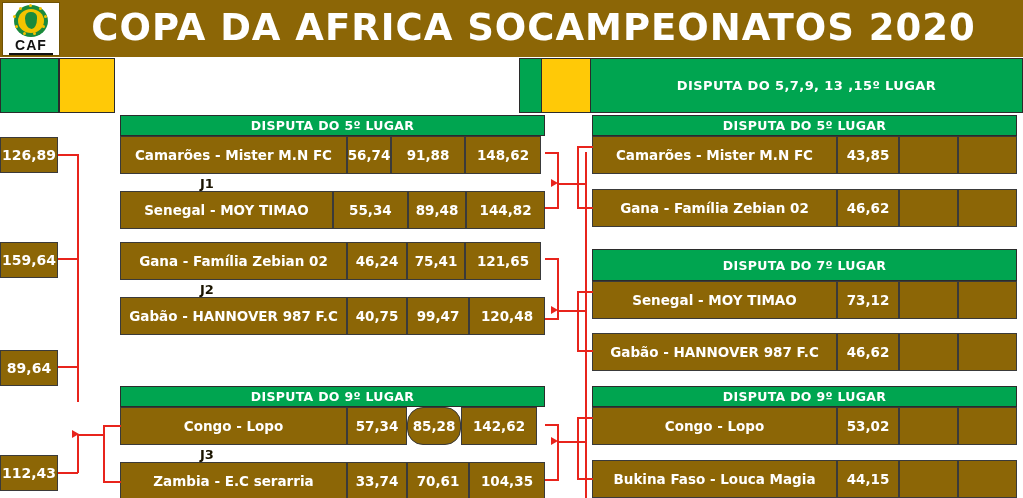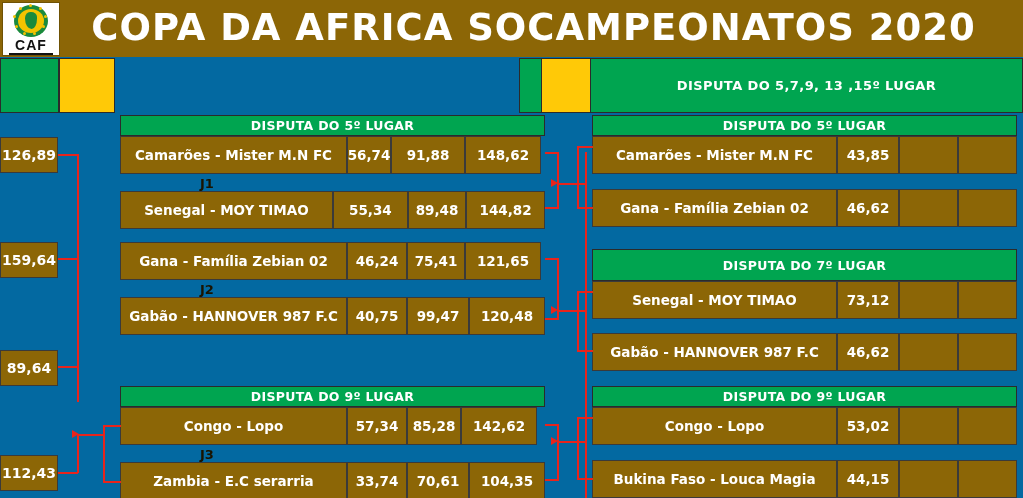--- a/index.html
+++ b/index.html
@@ -4,21 +4,21 @@
 <title>Copa da Africa Socampeonatos 2020</title>
 <style>
   html,body{margin:0;padding:0;}
   body{
     width:1023px;height:498px;
     background:#FFC907;
     font-family:"Liberation Sans", sans-serif;
     overflow:hidden;
     position:relative;
   }
-  #stage{position:relative;width:1023px;height:498px;overflow:hidden;background:#0369a1;}
+  #stage{position:relative;width:1023px;height:498px;overflow:hidden;background:#ffffff;}
 
   
   .header{
     position:absolute;left:0;top:0;width:1023px;height:57px;
     background:#8C6606;
     display:flex;align-items:center;
   }
   .caf-logo{
     width:58px;height:54px;margin-left:2px;margin-top:1px;
     background:#ffffff;border:1px solid #6f5205;
@@ -194,21 +194,21 @@
     <div class="cell num" style="width:62px;">99,47</div>
     <div class="cell num" style="width:76px;">120,48</div>
   </div>
 
   <div class="grp-title" style="left:120px;top:386px;width:425px;">
     <span>DISPUTA DO 9º LUGAR</span>
   </div>
   <div class="row" style="left:120px;top:407px;width:425px;">
     <div class="cell name" style="width:227px;">Congo - Lopo</div>
     <div class="cell num" style="width:60px;">57,34</div>
-    <div class="cell num" style="width:54px;">85,28</div>
+    <div class="cell num" style="width:54px;border-radius:16px;">85,28</div>
     <div class="cell num" style="width:76px;">142,62</div>
   </div>
   <div class="jlabel" style="left:200px;top:444px;">J3</div>
   <div class="row" style="left:120px;top:462px;width:425px;">
     <div class="cell name" style="width:227px;">Zambia - E.C serarria</div>
     <div class="cell num" style="width:60px;">33,74</div>
     <div class="cell num" style="width:62px;">70,61</div>
     <div class="cell num" style="width:76px;">104,35</div>
   </div>
 

